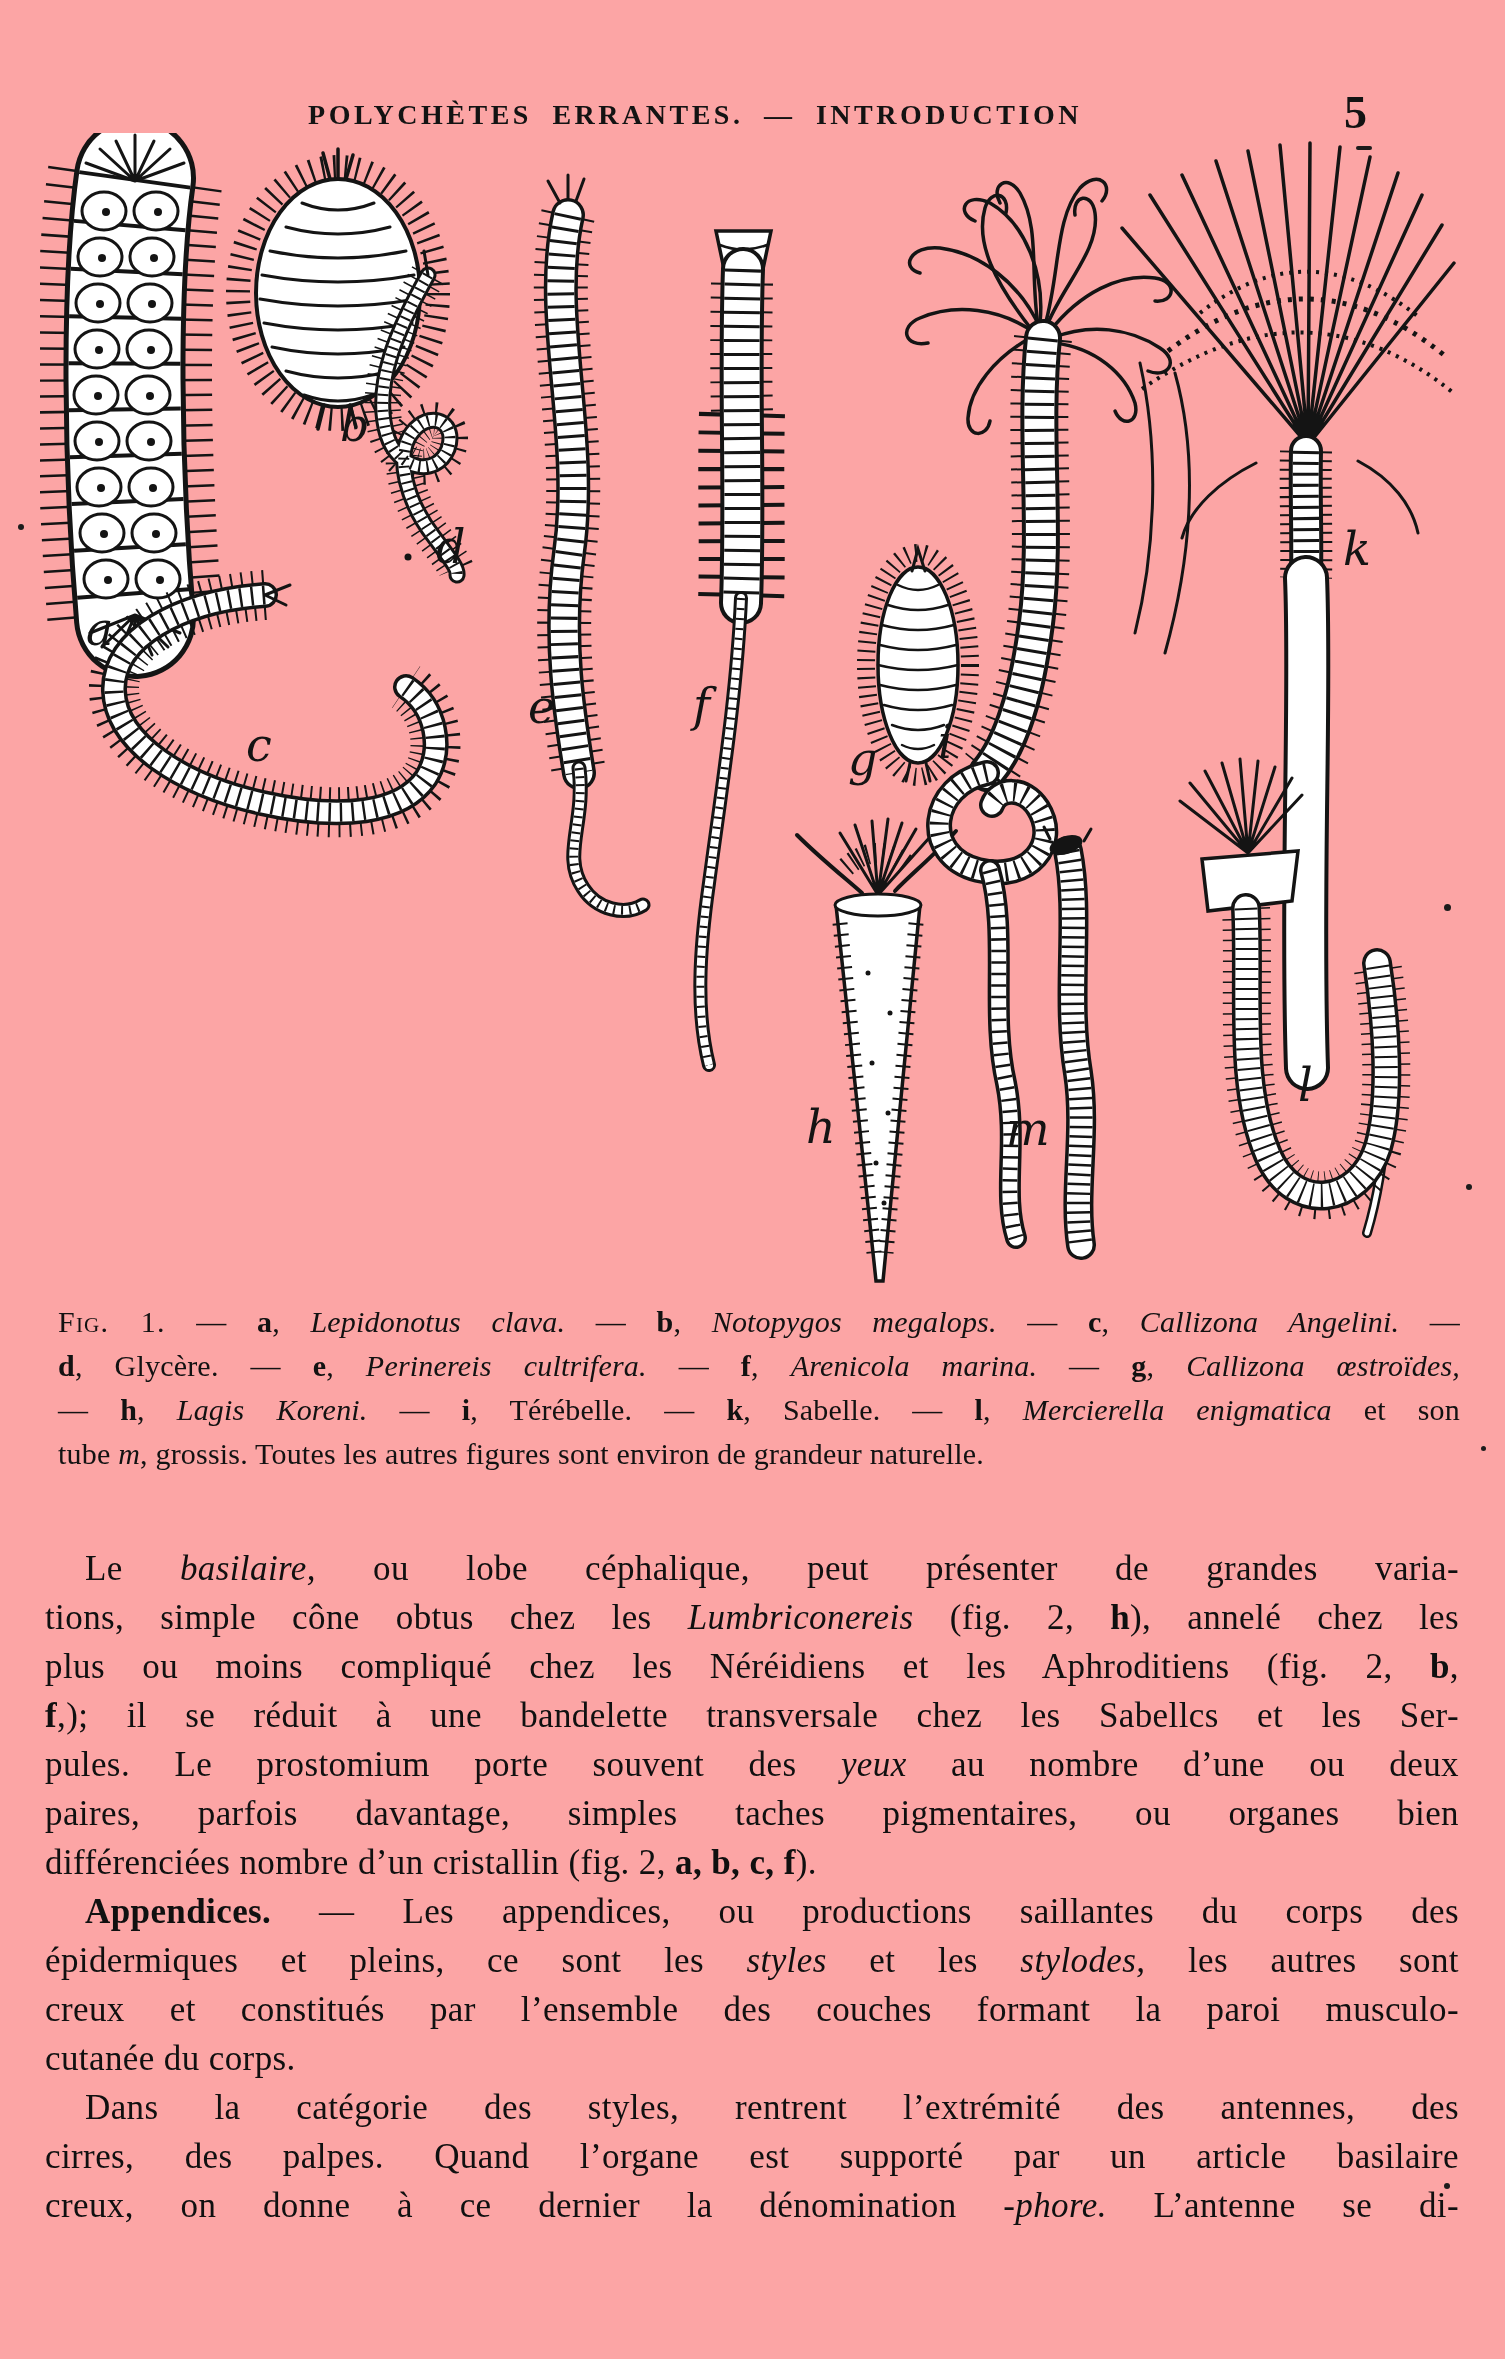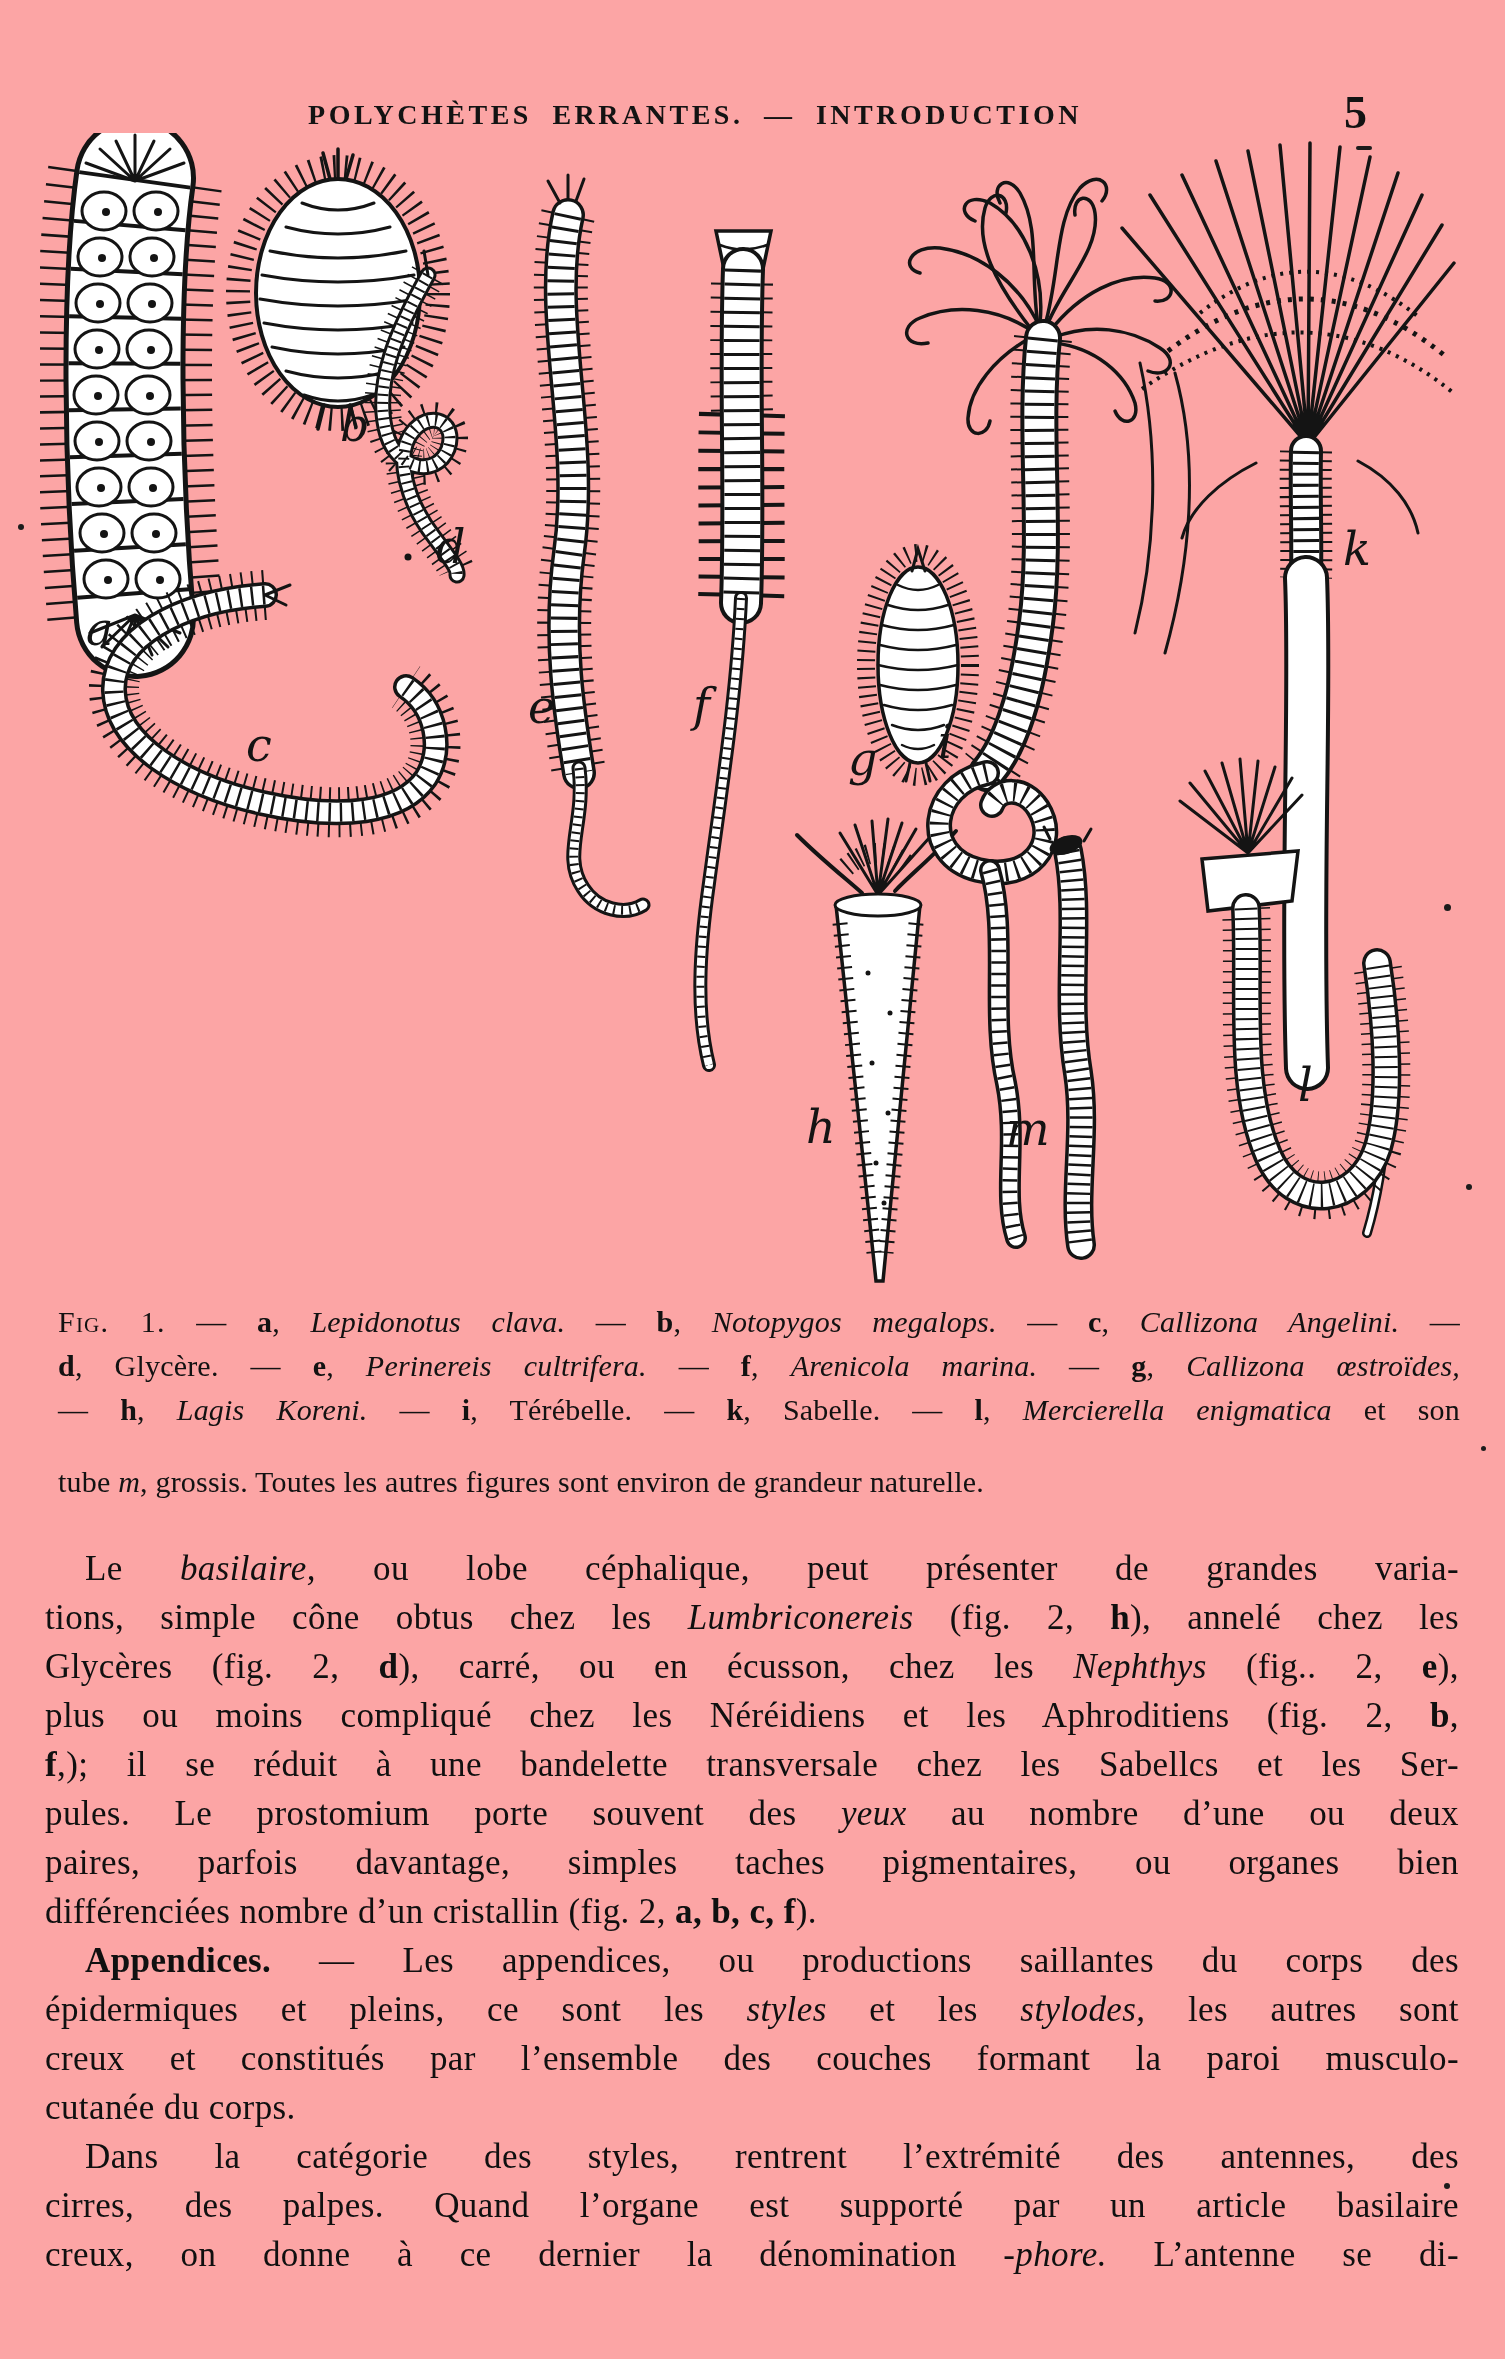--- a/index.html
+++ b/index.html
@@ -28,21 +28,21 @@
   .sg{stroke:#141414;fill:none;stroke-linecap:butt;}
   .fr{stroke:#141414;fill:none;stroke-linecap:butt;}
   .th{stroke:#141414;fill:none;stroke-linecap:round;}
   .wf{fill:#ffffff;stroke:#141414;}
 
   .caption{position:absolute;left:58px;top:1300px;width:1402px;}
   .caption .line{
     height:44px;line-height:44px;font-size:30px;letter-spacing:0.2px;
     text-align:justify;text-align-last:justify;color:#121212;
   }
-  .caption .line.last{text-align-last:left;margin-top:28px;}
+  .caption .line.last{text-align-last:left;}
 
   .bodytext{position:absolute;left:45px;top:1544px;width:1414px;}
   .bodytext .line{
     height:49px;line-height:49px;font-size:35px;letter-spacing:0.4px;
     text-align:justify;text-align-last:justify;color:#101010;
   }
   .bodytext .line.last{text-align-last:left;}
   .bodytext .line.ind{text-indent:40px;}
 
   .b{font-weight:700;}
@@ -277,21 +277,20 @@
     <div class="line"><span class="sc">Fig. 1.</span><span> — </span><span class="b">a</span><span>, </span><span class="i">Lepidonotus clava.</span><span> — </span><span class="b">b</span><span>, </span><span class="i">Notopygos megalops.</span><span> — </span><span class="b">c</span><span>, </span><span class="i">Callizona Angelini.</span><span> —</span></div>
     <div class="line"><span class="b">d</span><span>, Glycère. — </span><span class="b">e</span><span>, </span><span class="i">Perinereis cultrifera.</span><span> — </span><span class="b">f</span><span>, </span><span class="i">Arenicola marina.</span><span> — </span><span class="b">g</span><span>, </span><span class="i">Callizona œstroïdes,</span></div>
     <div class="line"><span>— </span><span class="b">h</span><span>, </span><span class="i">Lagis Koreni.</span><span> — </span><span class="b">i</span><span>, Térébelle. — </span><span class="b">k</span><span>, Sabelle. — </span><span class="b">l</span><span>, </span><span class="i">Mercierella enigmatica</span><span> et son</span></div>
     <div class="line last"><span>tube </span><span class="i">m</span><span>, grossis. Toutes les autres figures sont environ de grandeur naturelle.</span></div>
   </div>
 
   <div class="bodytext">
     <div class="para">
       <div class="line ind"><span>Le </span><span class="i">basilaire,</span><span> ou lobe céphalique, peut présenter de grandes varia-</span></div>
       <div class="line"><span>tions, simple cône obtus chez les </span><span class="i">Lumbriconereis</span><span> (fig. 2, </span><span class="b">h</span><span>), annelé chez les</span></div>
-      <div class="line"><span>Glycères (fig. 2, </span><span class="b">d</span><span>), carré, ou en écusson, chez les </span><span class="i">Nephthys</span><span> (fig.. 2, </span><span class="b">e</span><span>),</span></div>
       <div class="line"><span>plus ou moins compliqué chez les Néréidiens et les Aphroditiens (fig. 2, </span><span class="b">b</span><span>,</span></div>
       <div class="line"><span class="b">f</span><span>,); il se réduit à une bandelette transversale chez les Sabellcs et les Ser-</span></div>
       <div class="line"><span>pules. Le prostomium porte souvent des </span><span class="i">yeux</span><span> au nombre d’une ou deux</span></div>
       <div class="line"><span>paires, parfois davantage, simples taches pigmentaires, ou organes bien</span></div>
       <div class="line last"><span>différenciées nombre d’un cristallin (fig. 2, </span><span class="b">a, b, c, f</span><span>).</span></div>
     </div>
     <div class="para">
       <div class="line ind"><span class="b">Appendices.</span><span> — Les appendices, ou productions saillantes du corps des</span></div>
       <div class="line"><span>épidermiques et pleins, ce sont les </span><span class="i">styles</span><span> et les </span><span class="i">stylodes,</span><span> les autres sont</span></div>
       <div class="line"><span>creux et constitués par l’ensemble des couches formant la paroi musculo-</span></div>

